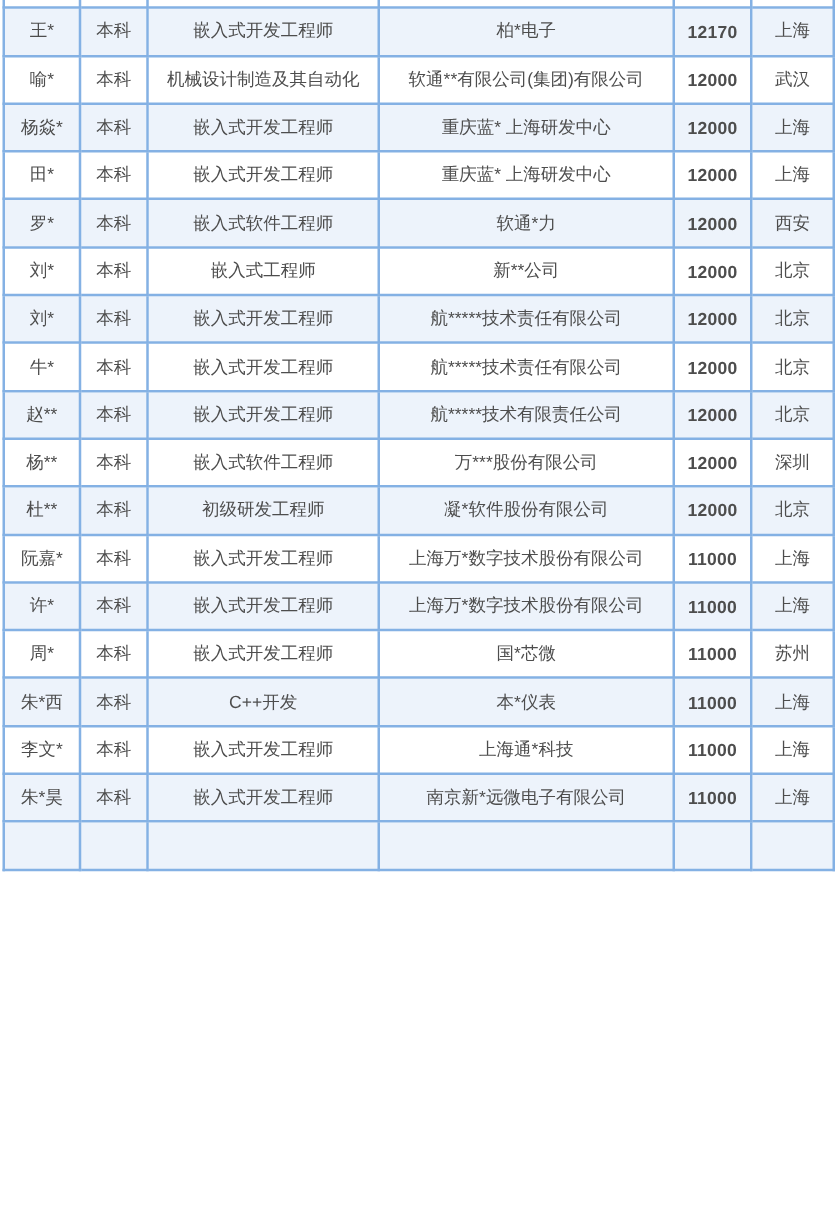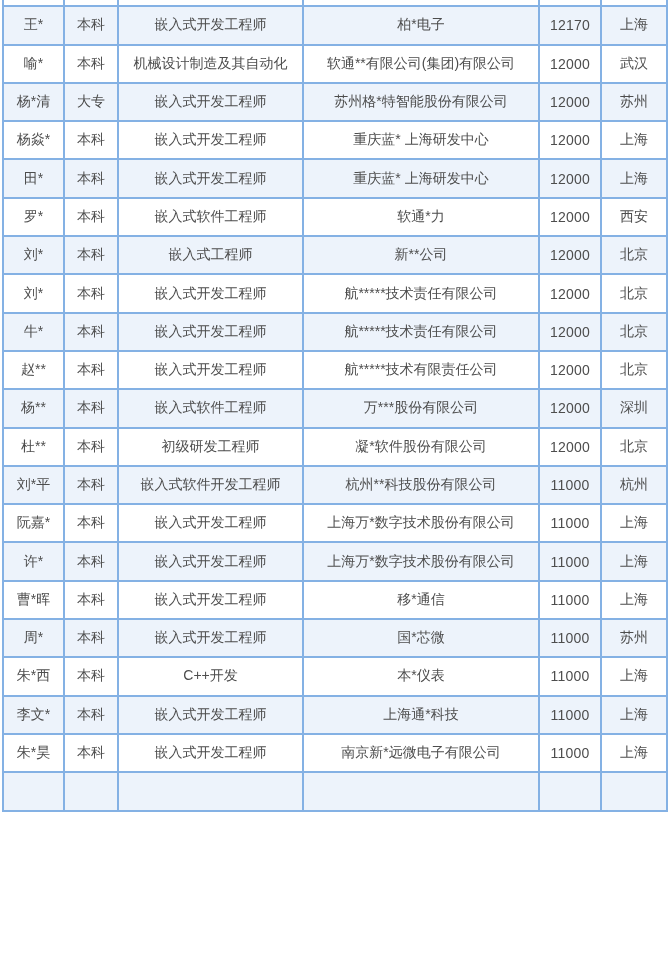--- a/index.html
+++ b/index.html
@@ -41,21 +41,21 @@
   tr.data-row:nth-child(even) {
     background: #edf3fb;
   }
   
   tr.partial-top { background: #ffffff; }
   tr.partial-top td { height: 36.3px; }
   tr.partial-bottom { background: #edf3fb; }
   tr.partial-bottom td { height: 36.3px; }
   td.cell-salary {
     color: #1d56d6;
-    font-weight: normal;
+    font-weight: bold;
     font-size: 15px;
     letter-spacing: 0.2px;
   }
 </style>
 </head>
 <body>
 
 <div class="viewport">
   <table class="salary-table">
     <colgroup>
@@ -86,28 +86,20 @@
   </tr>
         <tr class="data-row">
     <td class="cell-name">喻*</td>
     <td class="cell-education">本科</td>
     <td class="cell-job-title">机械设计制造及其自动化</td>
     <td class="cell-company">软通**有限公司(集团)有限公司</td>
     <td class="cell-salary">12000</td>
     <td class="cell-city">武汉</td>
   </tr>
         <tr class="data-row">
-    <td class="cell-name">杨*清</td>
-    <td class="cell-education">大专</td>
-    <td class="cell-job-title">嵌入式开发工程师</td>
-    <td class="cell-company">苏州格*特智能股份有限公司</td>
-    <td class="cell-salary">12000</td>
-    <td class="cell-city">苏州</td>
-  </tr>
-        <tr class="data-row">
     <td class="cell-name">杨焱*</td>
     <td class="cell-education">本科</td>
     <td class="cell-job-title">嵌入式开发工程师</td>
     <td class="cell-company">重庆蓝* 上海研发中心</td>
     <td class="cell-salary">12000</td>
     <td class="cell-city">上海</td>
   </tr>
         <tr class="data-row">
     <td class="cell-name">田*</td>
     <td class="cell-education">本科</td>
@@ -166,48 +158,32 @@
   </tr>
         <tr class="data-row">
     <td class="cell-name">杜**</td>
     <td class="cell-education">本科</td>
     <td class="cell-job-title">初级研发工程师</td>
     <td class="cell-company">凝*软件股份有限公司</td>
     <td class="cell-salary">12000</td>
     <td class="cell-city">北京</td>
   </tr>
         <tr class="data-row">
-    <td class="cell-name">刘*平</td>
-    <td class="cell-education">本科</td>
-    <td class="cell-job-title">嵌入式软件开发工程师</td>
-    <td class="cell-company">杭州**科技股份有限公司</td>
-    <td class="cell-salary">11000</td>
-    <td class="cell-city">杭州</td>
-  </tr>
-        <tr class="data-row">
     <td class="cell-name">阮嘉*</td>
     <td class="cell-education">本科</td>
     <td class="cell-job-title">嵌入式开发工程师</td>
     <td class="cell-company">上海万*数字技术股份有限公司</td>
     <td class="cell-salary">11000</td>
     <td class="cell-city">上海</td>
   </tr>
         <tr class="data-row">
     <td class="cell-name">许*</td>
     <td class="cell-education">本科</td>
     <td class="cell-job-title">嵌入式开发工程师</td>
     <td class="cell-company">上海万*数字技术股份有限公司</td>
-    <td class="cell-salary">11000</td>
-    <td class="cell-city">上海</td>
-  </tr>
-        <tr class="data-row">
-    <td class="cell-name">曹*晖</td>
-    <td class="cell-education">本科</td>
-    <td class="cell-job-title">嵌入式开发工程师</td>
-    <td class="cell-company">移*通信</td>
     <td class="cell-salary">11000</td>
     <td class="cell-city">上海</td>
   </tr>
         <tr class="data-row">
     <td class="cell-name">周*</td>
     <td class="cell-education">本科</td>
     <td class="cell-job-title">嵌入式开发工程师</td>
     <td class="cell-company">国*芯微</td>
     <td class="cell-salary">11000</td>
     <td class="cell-city">苏州</td>

